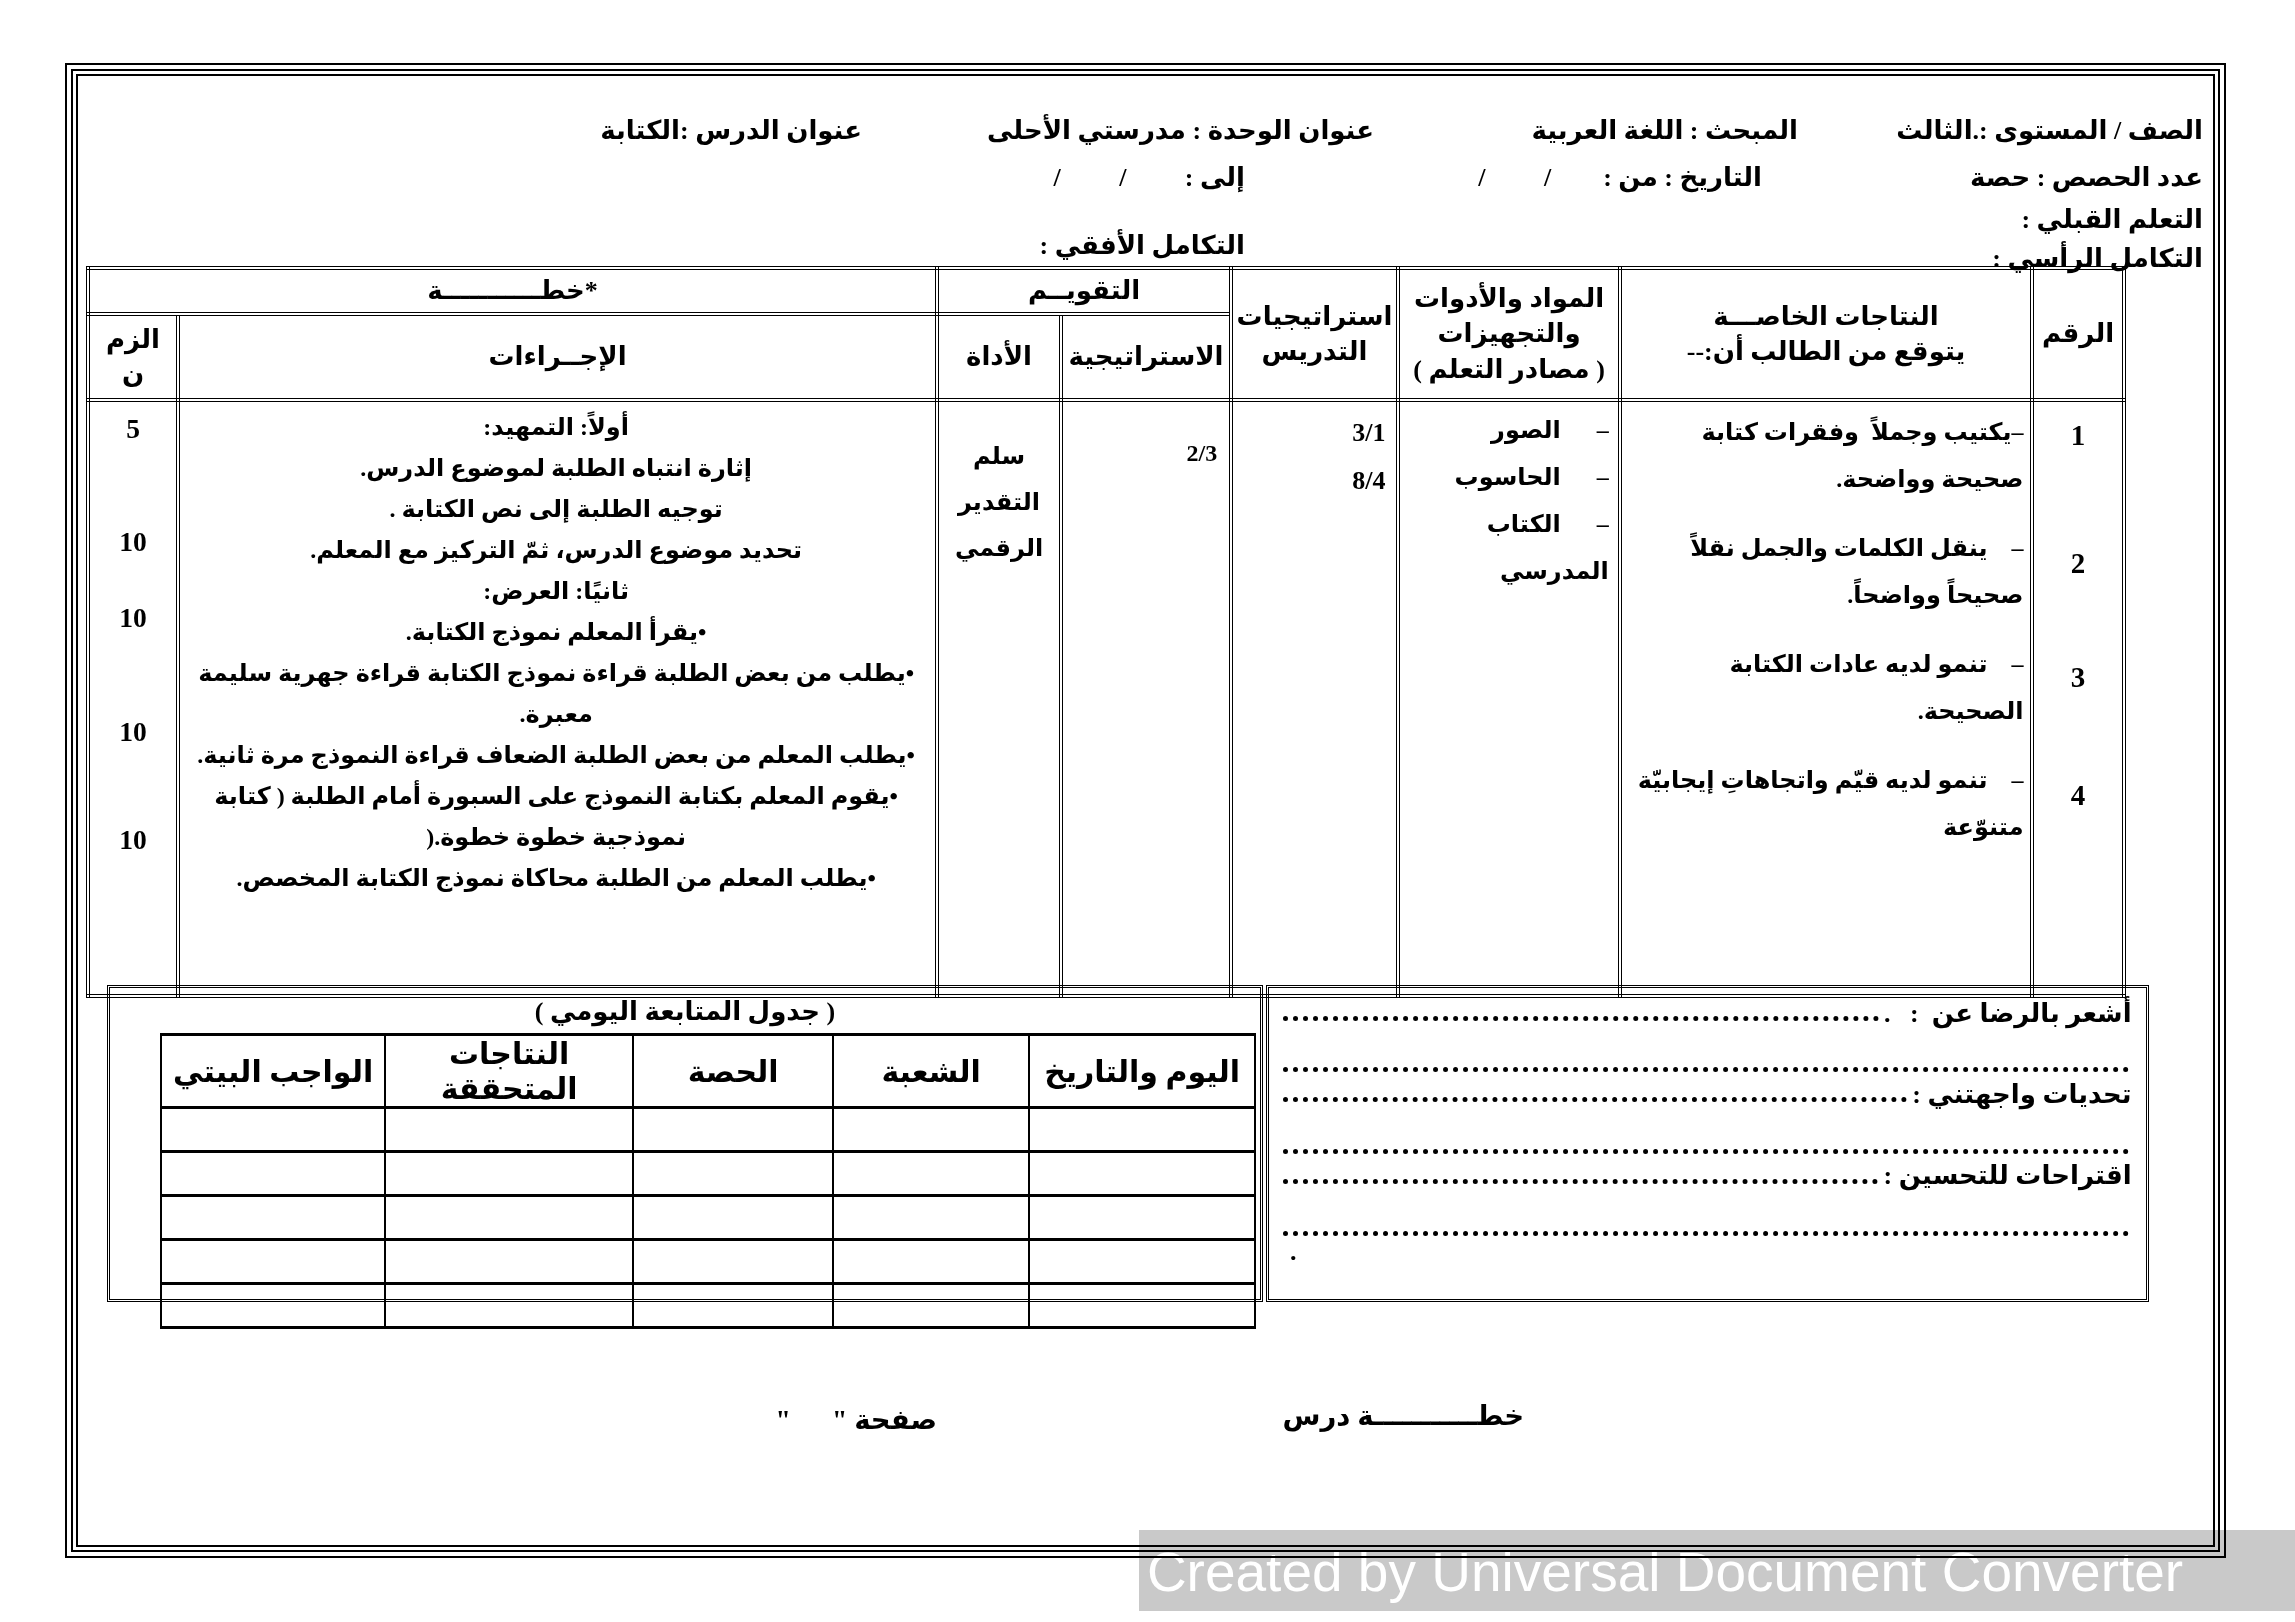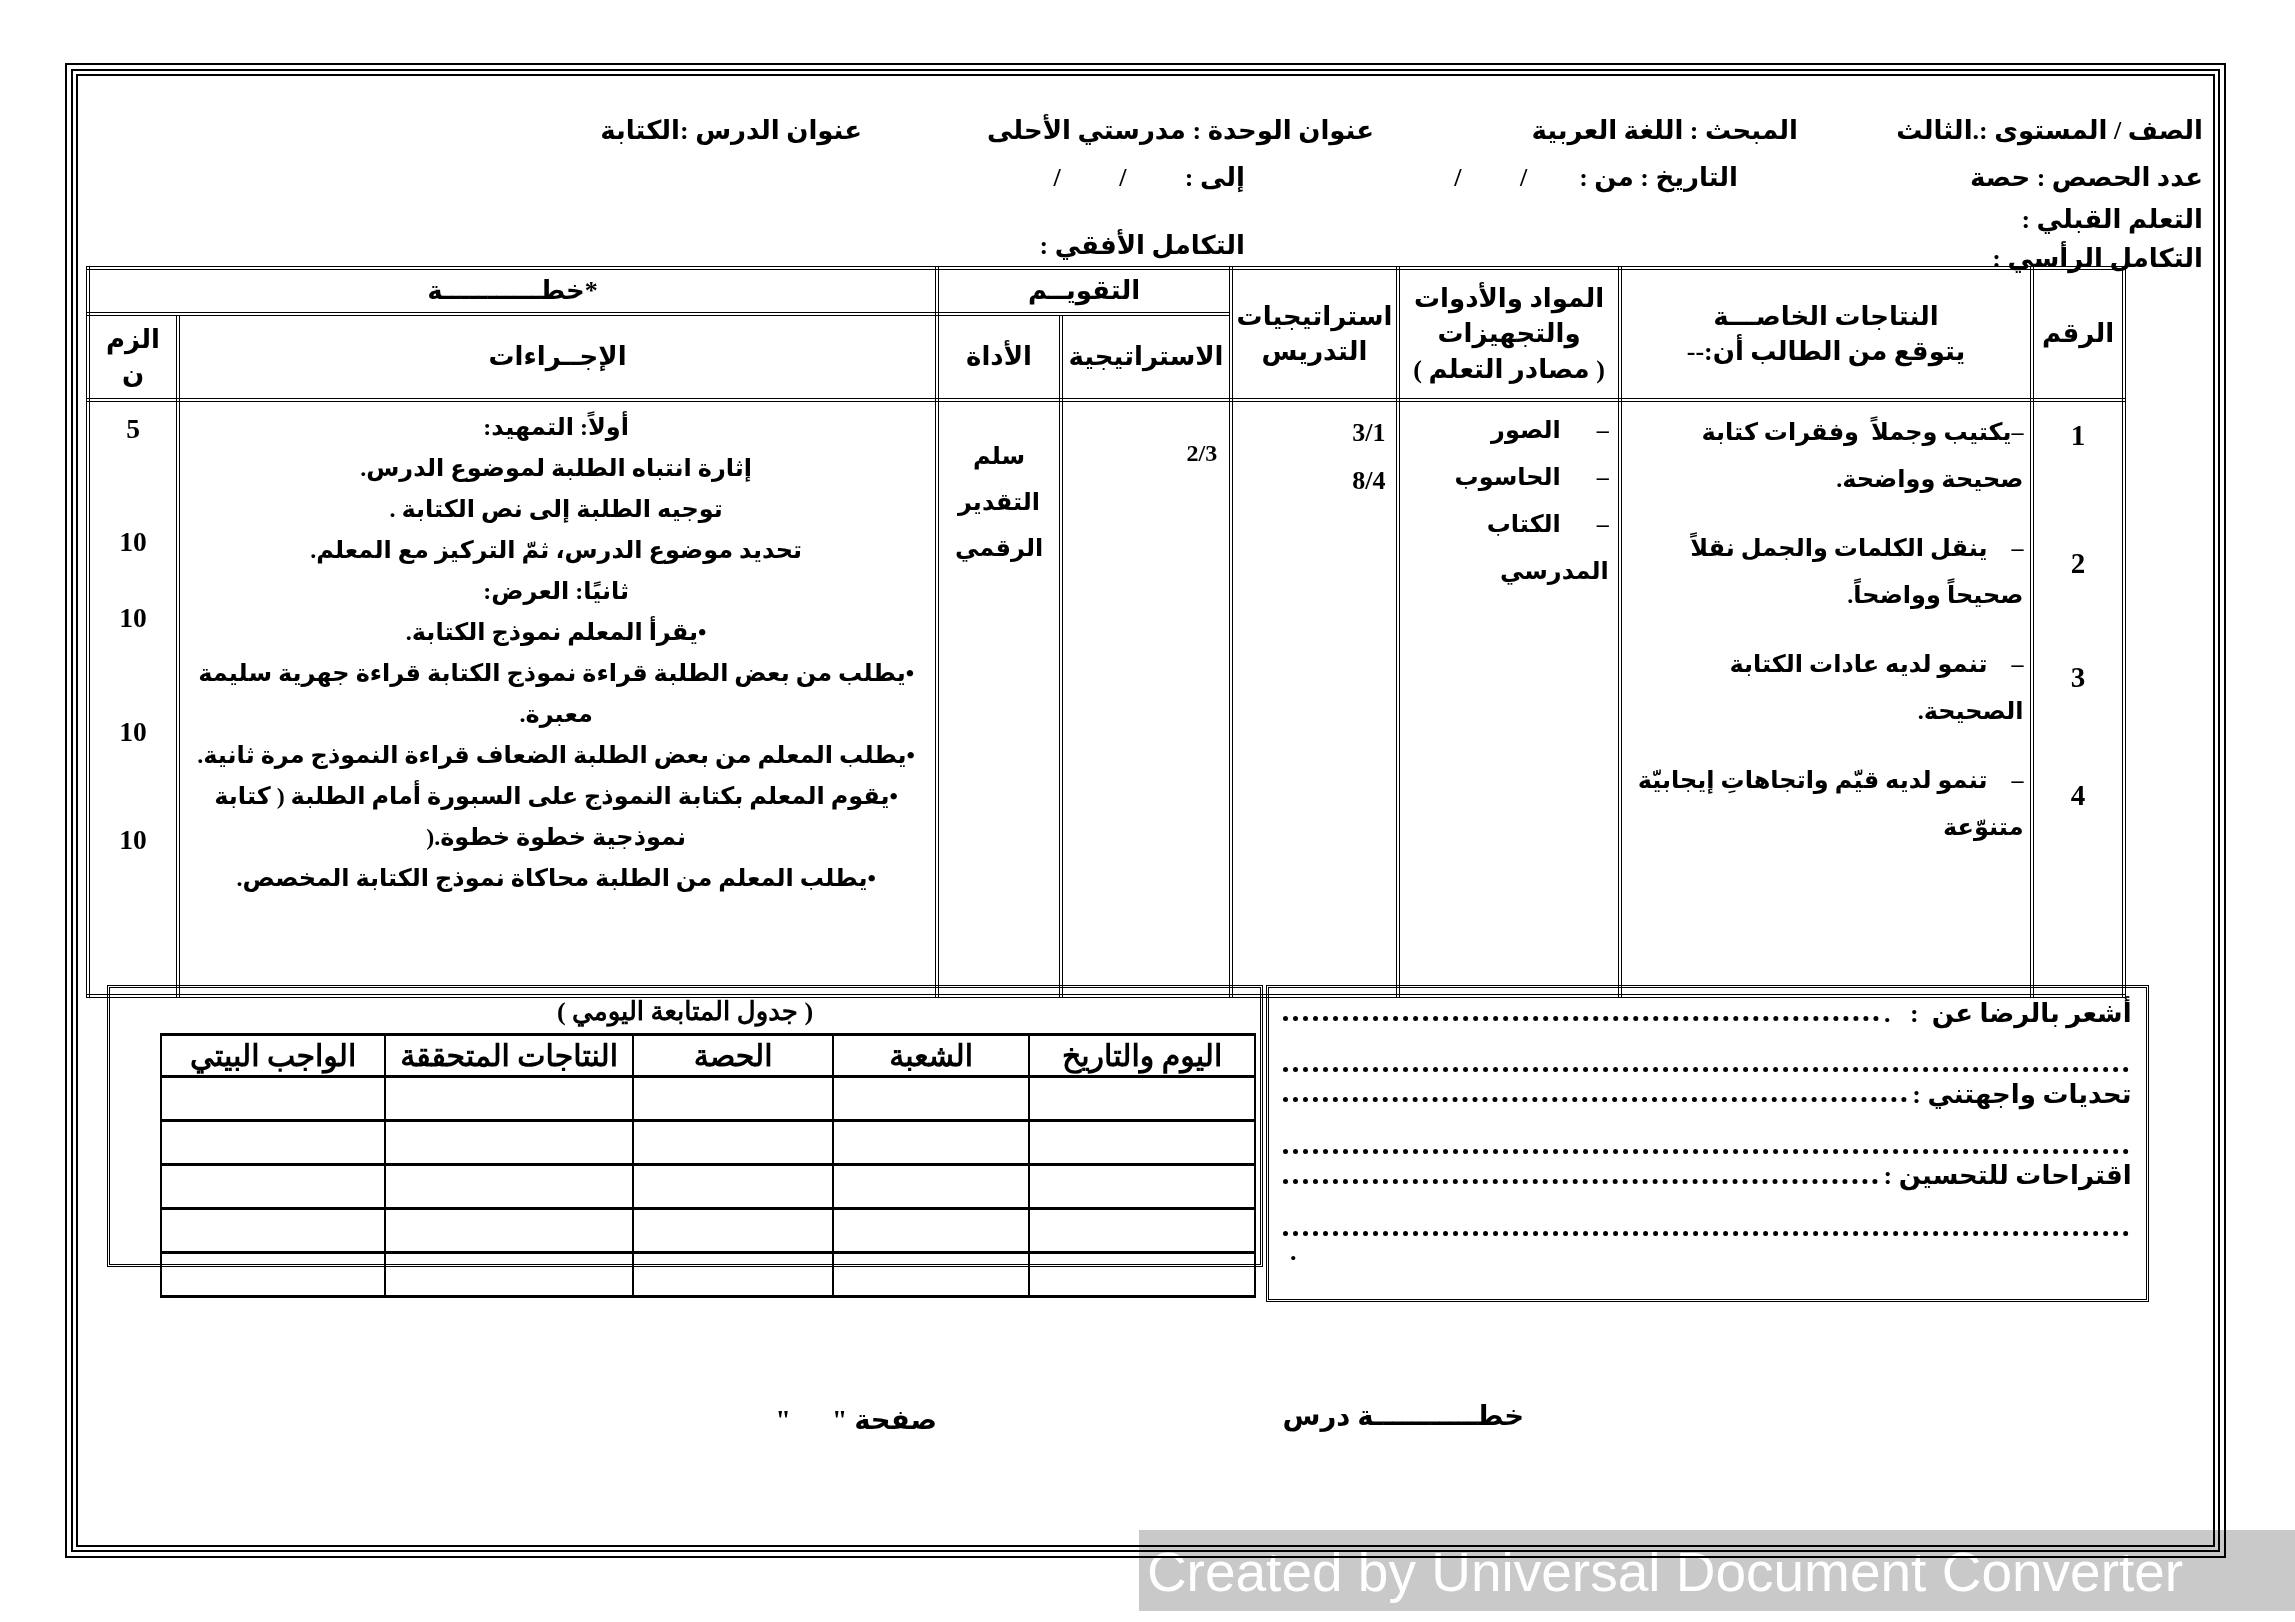--- a/index.html
+++ b/index.html
@@ -13,21 +13,21 @@
   .f1{left:65px;top:63px;right:69px;bottom:65px;}
   .f2{left:71px;top:69px;right:75px;bottom:71px;}
   .f3{left:76px;top:74px;right:80px;bottom:76px;border-width:2.6px;}
   
   .hfield{position:absolute;font-size:26px;font-weight:bold;white-space:pre;z-index:2;}
   .class-level{top:115px;right:92px;}
   .subject{top:115px;right:497px;}
   .unit-title{top:115px;right:921px;}
   .lesson-title{top:115px;right:1433px;}
   .periods{top:162px;right:92px;}
-  .date-from{top:162px;right:557px;}
+  .date-from{top:162px;right:533px;}
   .date-to{top:162px;right:1050px;}
   .prior{top:204px;right:92px;}
   .vint{top:243px;right:92px;}
   .hint{top:230px;right:1050px;}
   
   .main-table{position:absolute;left:86px;top:266px;width:2037px;border-collapse:collapse;table-layout:fixed;z-index:2;}
   .main-table th,.main-table td{border:4.6px double #000;padding:0;font-weight:bold;vertical-align:top;overflow:hidden;}
   .main-table th{font-size:26px;vertical-align:middle;text-align:center;line-height:1.35;}
   .hr1 th{height:42px;}
   .hr2 th{height:82px;}
@@ -51,21 +51,21 @@
   .proc-cell{padding:5.2px 7.9px 0 5.2px !important;}
   .proc-cell > div{text-align:center;line-height:41px;}
   .time-cell{position:relative;}
   .time-cell > div{position:absolute;left:0;right:0;text-align:center;font-size:27.5px;font-weight:bold;}
   .time-cell > div:nth-child(1){top:10.5px;}
   .time-cell > div:nth-child(2){top:124px;}
   .time-cell > div:nth-child(3){top:200px;}
   .time-cell > div:nth-child(4){top:314px;}
   .time-cell > div:nth-child(5){top:422px;}
   
-  .followup-box{position:absolute;left:107px;top:985px;width:1156px;height:282px;border:3.9px double #000;z-index:2;box-sizing:border-box;font-family:Liberation Serif, serif;}
+  .followup-box{position:absolute;left:107px;top:985px;width:1156px;height:317px;border:3.9px double #000;z-index:2;box-sizing:border-box;}
   .followup-title{text-align:center;font-size:26px;font-weight:bold;margin-top:7.9px;}
   .followup-table{border-collapse:collapse;table-layout:fixed;width:1095px;margin:6.5px 3.9px 0 0;}
   .followup-table th,.followup-table td{border:2px solid #000;border-top-width:3.3px;border-bottom-width:3.3px;font-size:30px;font-weight:bold;text-align:center;padding:0;}
   .followup-table th{height:39px;}
   .followup-table td{height:41px;}
   .reflection-box{position:absolute;left:1266px;top:985px;width:883px;height:317px;border:3.9px double #000;z-index:2;box-sizing:border-box;padding:3.9px 14.4px 0 11.8px;}
   .refl-title{font-size:27.5px;font-weight:bold;margin-top:3.9px;}
   .refl-row{display:flex;align-items:flex-end;margin-top:2.6px;}
   .refl-row .lbl{font-size:26px;font-weight:bold;white-space:pre;flex:none;}
   .dotline{flex:1;border-bottom:5.2px dotted #000;margin:0 5.2px 7.9px 2.6px;height:22px;}

